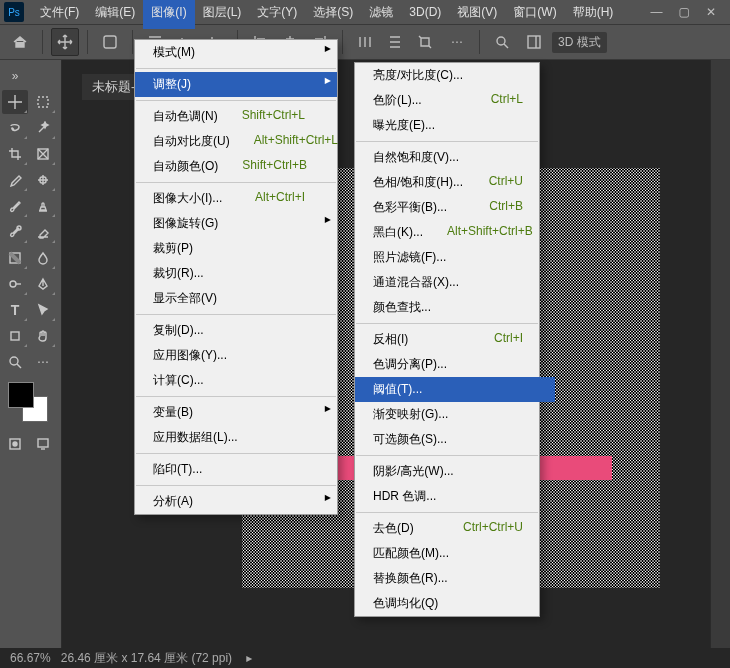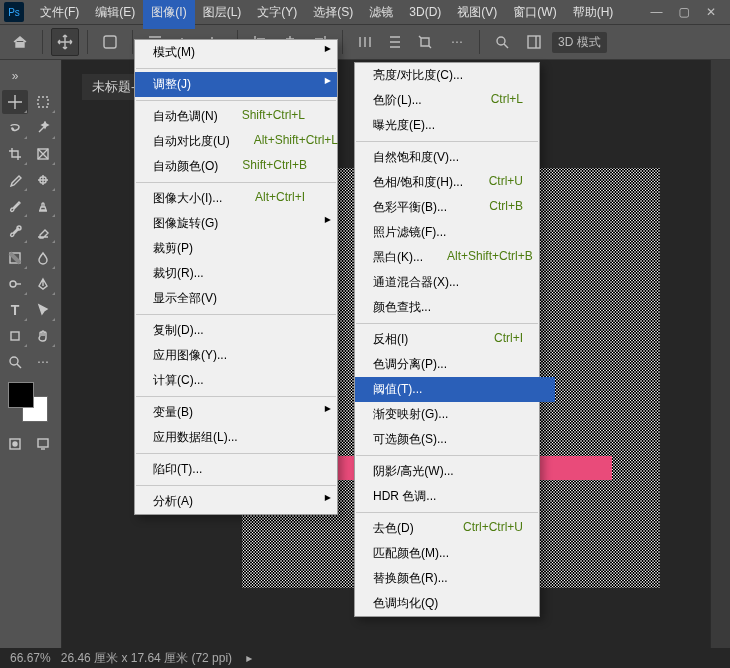--- a/index.html
+++ b/index.html
@@ -434,27 +434,27 @@
     </div>
     <div class="dd-item">
       <span>色相/饱和度(H)...</span>
       <span class="dd-shortcut">Ctrl+U</span>
     </div>
     <div class="dd-item">
       <span>色彩平衡(B)...</span>
       <span class="dd-shortcut">Ctrl+B</span>
     </div>
     <div class="dd-item">
-      <span>照片滤镜(F)...</span>
-    </div>
-    <div class="dd-item">
       <span>黑白(K)...</span>
       <span class="dd-shortcut">Alt+Shift+Ctrl+B</span>
     </div>
     <div class="dd-item">
+      <span>照片滤镜(F)...</span>
+    </div>
+    <div class="dd-item">
       <span>通道混合器(X)...</span>
     </div>
     <div class="dd-item">
       <span>颜色查找...</span>
     </div>
     <div class="dd-sep"></div>
     <div class="dd-item">
       <span>反相(I)</span>
       <span class="dd-shortcut">Ctrl+I</span>
     </div>

